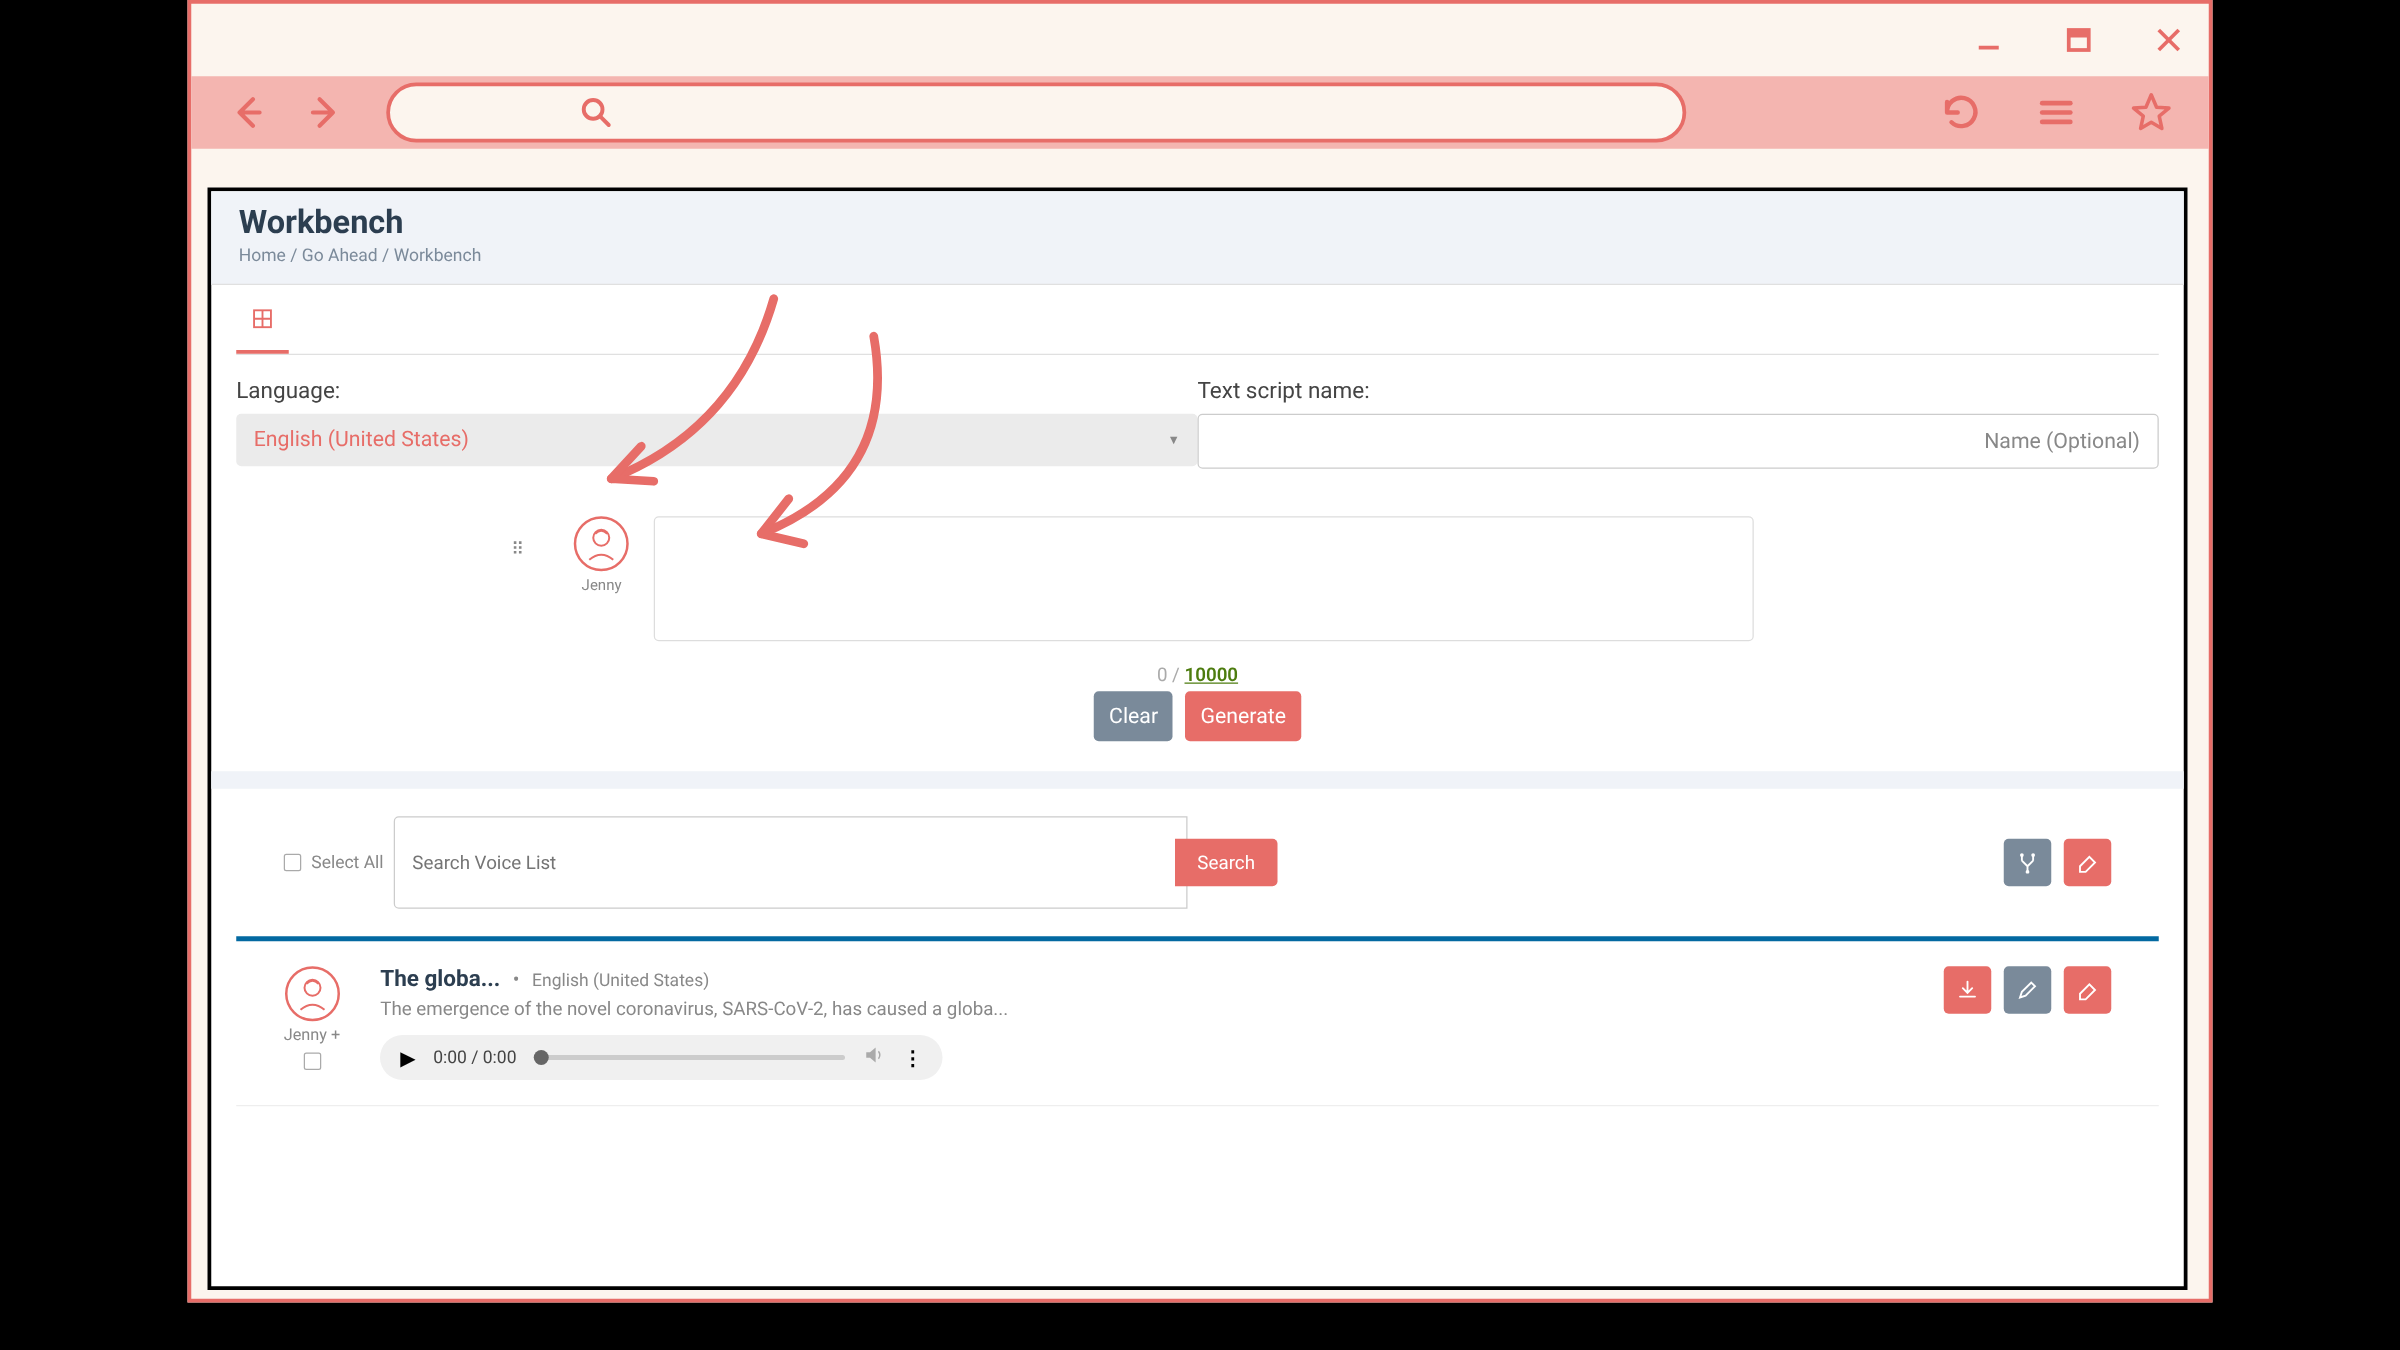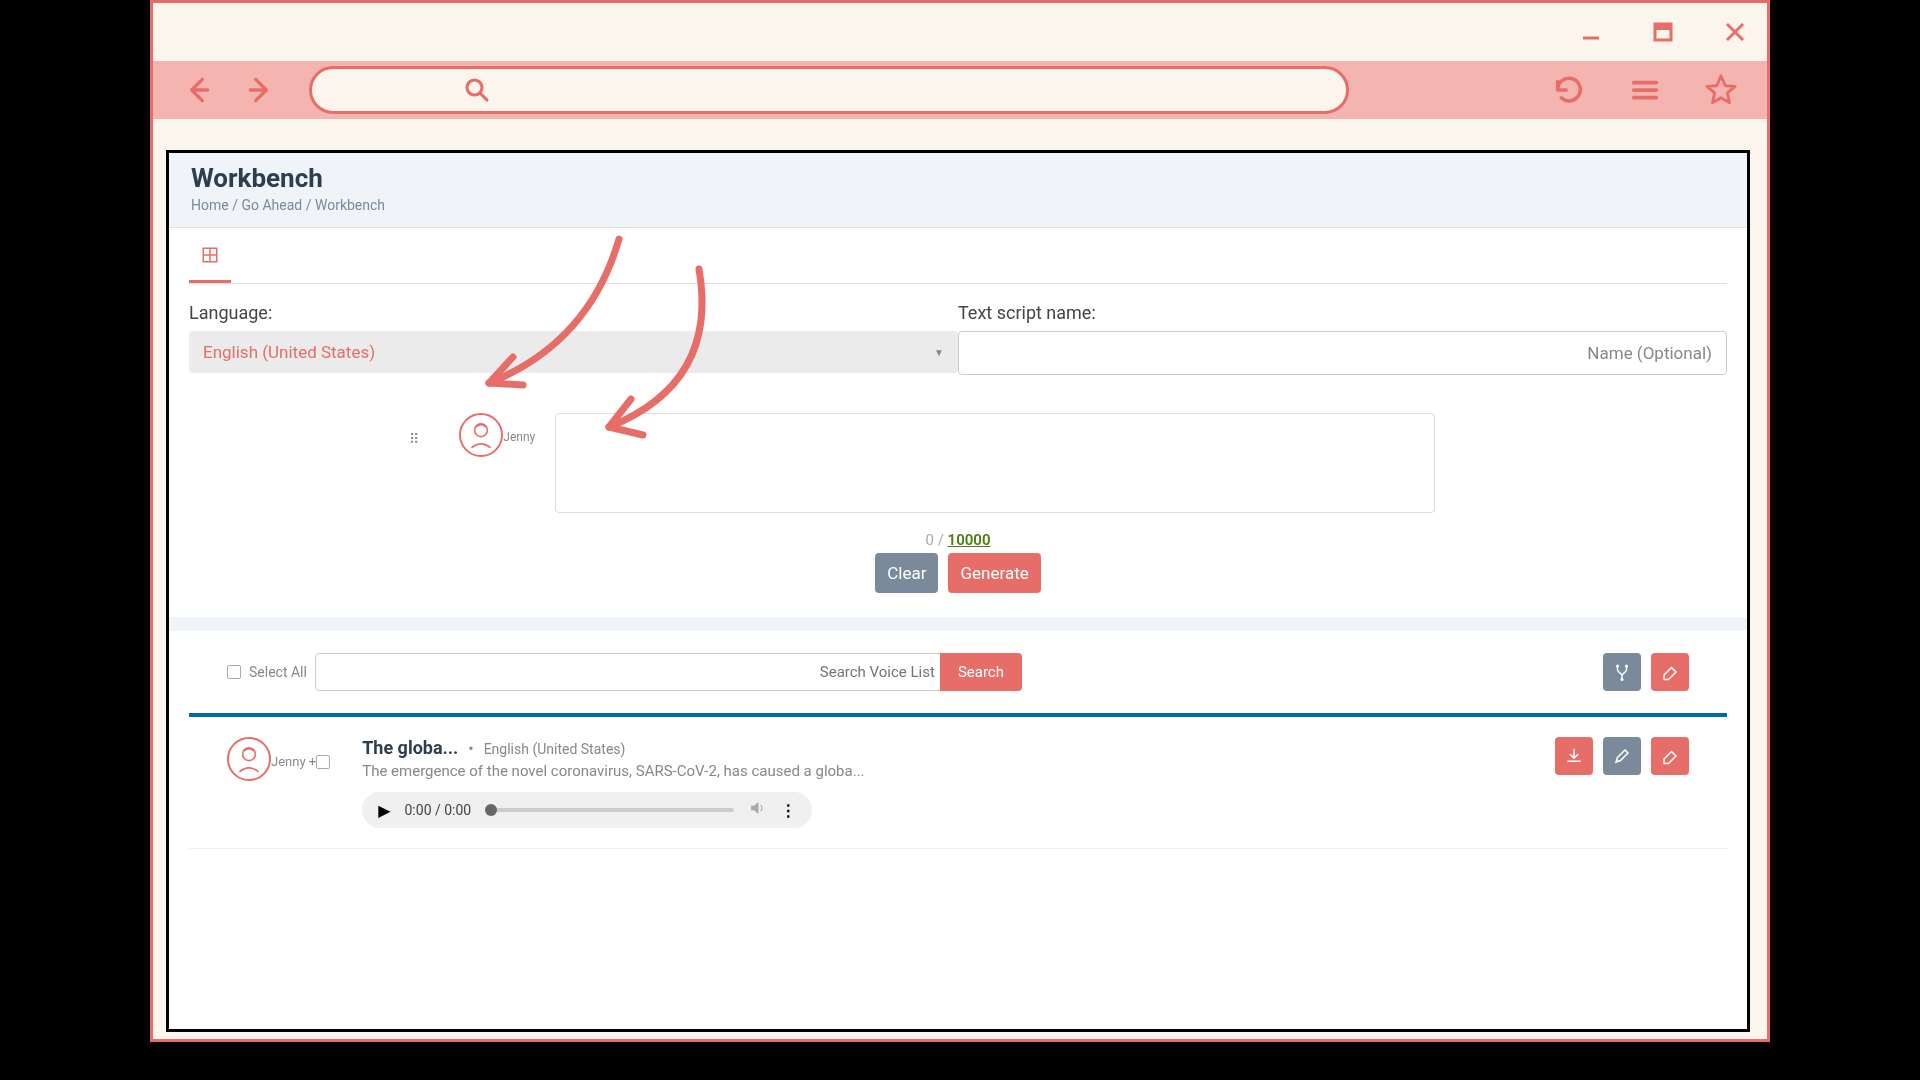--- a/index.html
+++ b/index.html
@@ -21,43 +21,43 @@
 .tabs { border-bottom: 1px solid #e0e0e0; padding-top: 18px; }
 .tab { display: inline-block; padding: 0 12px 12px 12px; border-bottom: 3px solid #e76d68; }
 .fields-row { display: flex; margin-top: 18px; }
 .field-group { flex: 1; }
 .field-label { font-size: 18px; color: #444; margin-bottom: 8px; display: block; }
 .lang-select { width: 100%; background: #ebebeb; border: none; padding: 11px 14px; font-size: 17px; color: #e76d68; display: flex; align-items: center; justify-content: space-between; border-radius: 4px; }
 .text-input { width: 100%; border: 1px solid #ccc; border-radius: 4px; padding: 11px 14px; font-size: 17px; color: #444; text-align: right; }
 .text-input::placeholder { color: #888; }
 .speaker-row { display: flex; gap: 20px; margin-top: 38px; align-items: flex-start; }
 .drag-handle { margin-top: 18px; color: #888; font-size: 14px; margin-left: 220px; }
-.avatar-block { display: flex; flex-direction: row; align-items: center; margin-left: 20px; }
+.avatar-block { display: flex; flex-direction: column; align-items: center; margin-left: 20px; }
 .avatar-circle { width: 44px; height: 44px; border-radius: 50%; border: 2px solid #e76d68; display: flex; align-items: center; justify-content: center; background: #fff; }
 .avatar-name { font-size: 12px; color: #888; margin-top: 4px; }
 .script-textarea { flex: 1; min-height: 100px; border: 1px solid #ddd; border-radius: 4px; max-width: 880px; }
 .counter { text-align: center; margin-top: 18px; font-size: 15px; }
 .counter-current { color: #aaa; }
 .counter-max { color: #4d7c0f; font-weight: 600; text-decoration: underline; }
 .action-buttons { display: flex; justify-content: center; gap: 10px; margin-top: 4px; }
 .btn { padding: 10px 12px; border-radius: 4px; border: none; font-size: 17px; cursor: pointer; }
 .btn-clear { background: #7a8a9a; color: #fff; }
 .btn-generate { background: #e76d68; color: #fff; }
 .divider-gap { height: 14px; background: #f0f3f8; margin: 24px -20px 0 -20px; }
 .voice-list-header { font-size: 17px; color: #7b8a9a; padding: 14px 0; border-bottom: 1px solid #eee; }
 .voice-toolbar { display: flex; align-items: center; gap: 8px; padding: 22px 38px; border-bottom: 4px solid #0369a1; }
 .checkbox-wrap { display: flex; align-items: center; gap: 8px; font-size: 14px; color: #888; }
-.search-input { flex: 0 0 635px; border: 1px solid #ccc; border-radius: 4px 0 0 4px; padding: 9px 14px; font-size: 15px; text-align: right; }
+.search-input { flex: 0 0 635px; border: 1px solid #ccc; border-radius: 4px 0 0 4px; padding: 27px 14px; font-size: 15px; }
 .btn-search { background: #e76d68; color: #fff; padding: 10px 18px; border: none; border-radius: 0 4px 4px 0; font-size: 15px; margin-left: -18px; }
 .toolbar-right { margin-left: auto; display: flex; gap: 10px; }
 .icon-btn { width: 38px; height: 38px; border-radius: 4px; display: flex; align-items: center; justify-content: center; border: none; cursor: pointer; }
 .icon-btn-gray { background: #7a8a9a; }
 .icon-btn-red { background: #e76d68; }
 .voice-item { display: flex; align-items: flex-start; gap: 32px; padding: 20px 38px; border-bottom: 1px solid #eee; }
-.voice-avatar-block { display: flex; flex-direction: row; align-items: center; }
+.voice-avatar-block { display: flex; flex-direction: column; align-items: center; }
 .voice-avatar-name { font-size: 13px; color: #888; margin-top: 4px; }
 .voice-content { flex: 1; }
 .voice-title-row { display: flex; align-items: baseline; gap: 10px; }
 .voice-title { font-size: 18px; font-weight: 700; color: #2c3e50; }
 .voice-lang { font-size: 14px; color: #888; }
 .voice-desc { font-size: 15px; color: #888; margin-top: 4px; }
 .audio-player { margin-top: 12px; background: #f0f0f0; border-radius: 24px; padding: 7px 16px; display: flex; align-items: center; gap: 14px; width: 450px; }
 .audio-time { font-size: 14px; color: #444; }
 .audio-track { flex: 1; height: 4px; background: #ccc; border-radius: 2px; position: relative; }
 .audio-track::before { content: ''; position: absolute; left: 0; top: -4px; width: 12px; height: 12px; background: #666; border-radius: 50%; }

